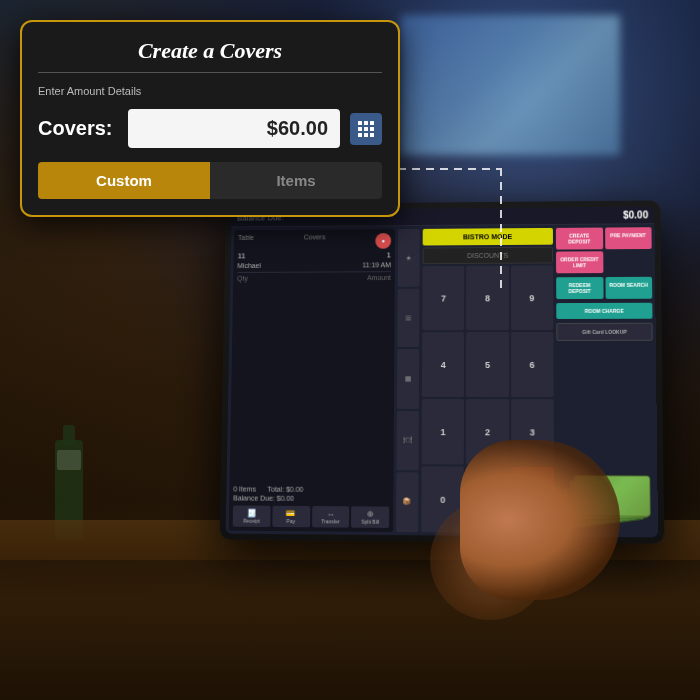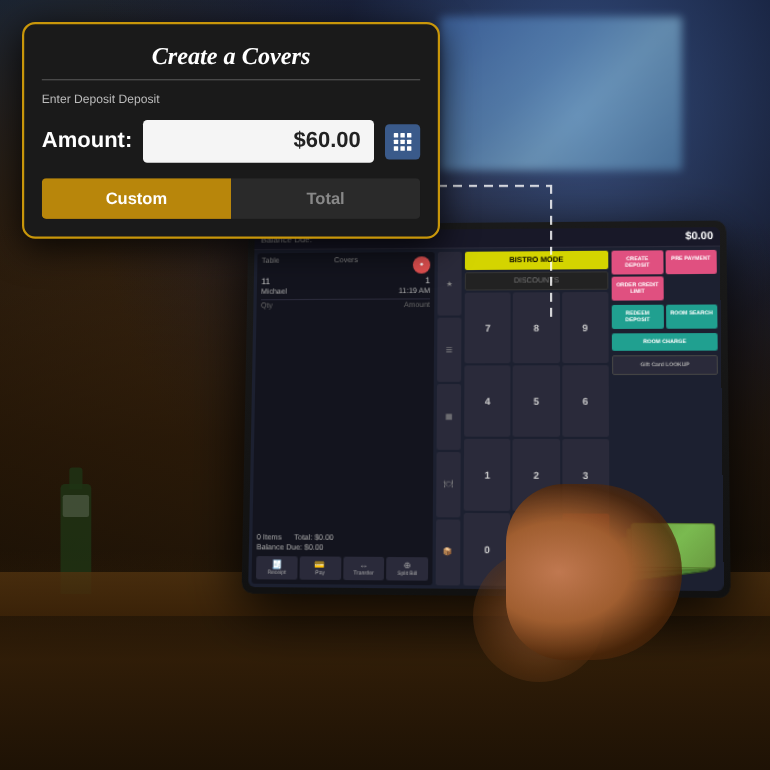--- a/index.html
+++ b/index.html
@@ -310,41 +310,41 @@
   <div style="position:absolute; top:168px; left:230px; z-index:15; width:270px; height:2px; 
     background: repeating-linear-gradient(to right, rgba(255,255,255,0.8) 0px, rgba(255,255,255,0.8) 8px, transparent 8px, transparent 14px);"></div>
 
   <div style="position:absolute; top:168px; left:500px; z-index:15; width:2px; height:120px;
     background: repeating-linear-gradient(to bottom, rgba(255,255,255,0.8) 0px, rgba(255,255,255,0.8) 8px, transparent 8px, transparent 14px);"></div>
 
   <div class="modal-dialog">
     <div class="modal-title">Create a Covers</div>
     <div class="modal-divider"></div>
     <div class="modal-body">
-      <div class="modal-subtitle">Enter Deposit Deposit</div>
+      <div class="modal-subtitle">Enter Amount Details</div>
 
       <div class="modal-amount-row">
-        <span class="modal-amount-label">Amount:</span>
+        <span class="modal-amount-label">Covers:</span>
         <div class="modal-amount-input">$60.00</div>
         <div class="modal-keypad-icon">
           <svg width="18" height="18" viewBox="0 0 18 18" fill="none" xmlns="http://www.w3.org/2000/svg">
             <rect x="1" y="1" width="4" height="4" rx="0.5" fill="white"></rect>
             <rect x="7" y="1" width="4" height="4" rx="0.5" fill="white"></rect>
             <rect x="13" y="1" width="4" height="4" rx="0.5" fill="white"></rect>
             <rect x="1" y="7" width="4" height="4" rx="0.5" fill="white"></rect>
             <rect x="7" y="7" width="4" height="4" rx="0.5" fill="white"></rect>
             <rect x="13" y="7" width="4" height="4" rx="0.5" fill="white"></rect>
             <rect x="1" y="13" width="4" height="4" rx="0.5" fill="white"></rect>
             <rect x="7" y="13" width="4" height="4" rx="0.5" fill="white"></rect>
             <rect x="13" y="13" width="4" height="4" rx="0.5" fill="white"></rect>
           </svg>
         </div>
       </div>
 
 
       <div class="modal-type-buttons">
         <button class="modal-type-btn active">Custom</button>
-        <button class="modal-type-btn inactive">Total</button>
+        <button class="modal-type-btn inactive">Items</button>
       </div>
     </div>
   </div>
 
 </div>
 
 </body></html>

